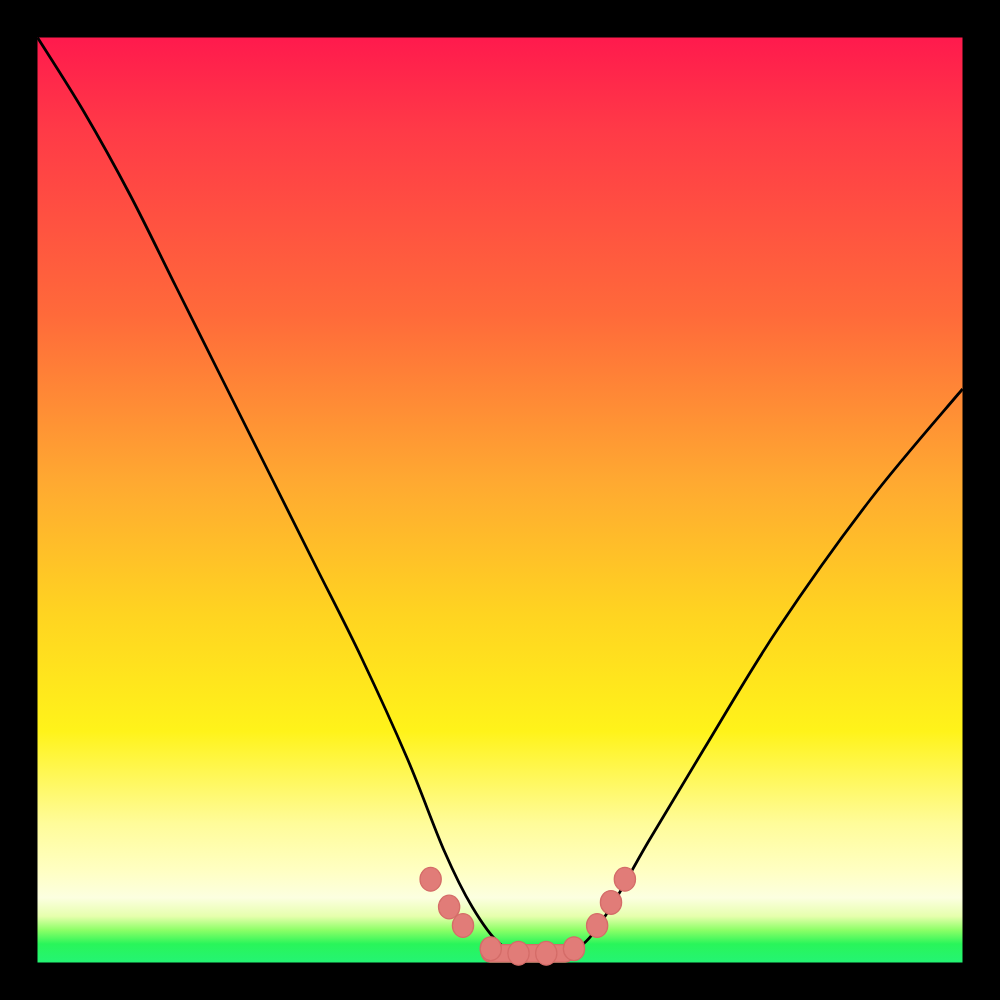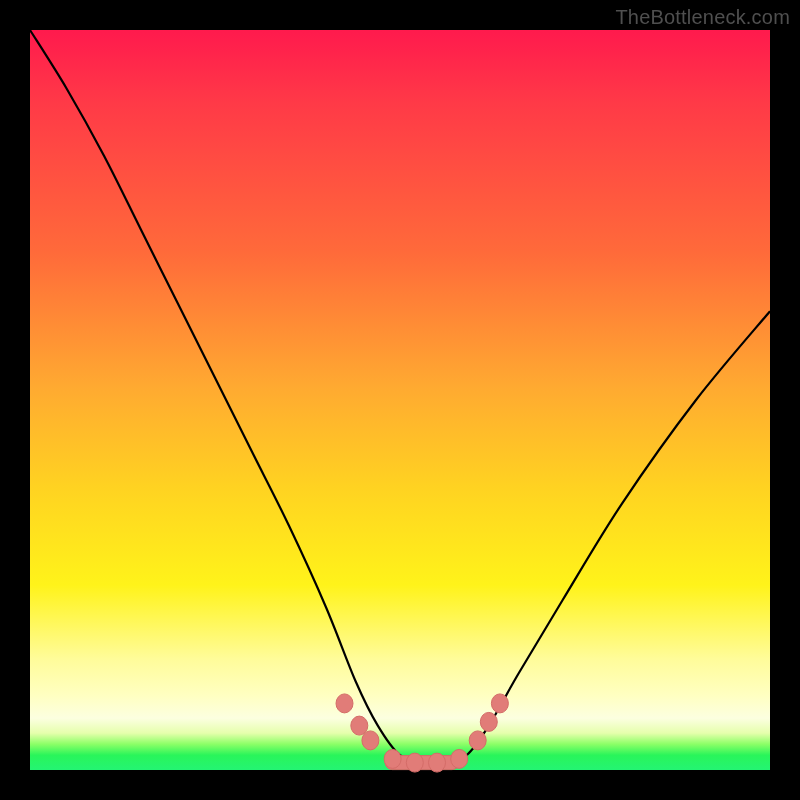--- a/index.html
+++ b/index.html
@@ -80,14 +80,13 @@
           <ellipse cx="362.59999999999997" cy="728.9" rx="8.5" ry="9.5" fill="#e17c78" stroke="#d46c68" stroke-width="1"></ellipse>
           <ellipse cx="384.8" cy="732.6" rx="8.5" ry="9.5" fill="#e17c78" stroke="#d46c68" stroke-width="1"></ellipse>
           <ellipse cx="407.00000000000006" cy="732.6" rx="8.5" ry="9.5" fill="#e17c78" stroke="#d46c68" stroke-width="1"></ellipse>
           <ellipse cx="429.2" cy="728.9" rx="8.5" ry="9.5" fill="#e17c78" stroke="#d46c68" stroke-width="1"></ellipse>
           <ellipse cx="447.7" cy="710.4" rx="8.5" ry="9.5" fill="#e17c78" stroke="#d46c68" stroke-width="1"></ellipse>
           <ellipse cx="458.8" cy="691.9" rx="8.5" ry="9.5" fill="#e17c78" stroke="#d46c68" stroke-width="1"></ellipse>
           <ellipse cx="469.90000000000003" cy="673.4" rx="8.5" ry="9.5" fill="#e17c78" stroke="#d46c68" stroke-width="1"></ellipse>
         </g>
     </svg>
   </div>
-  <div class="watermark">TheBottleneck.com</div>
 </div>
 
 </body></html>

